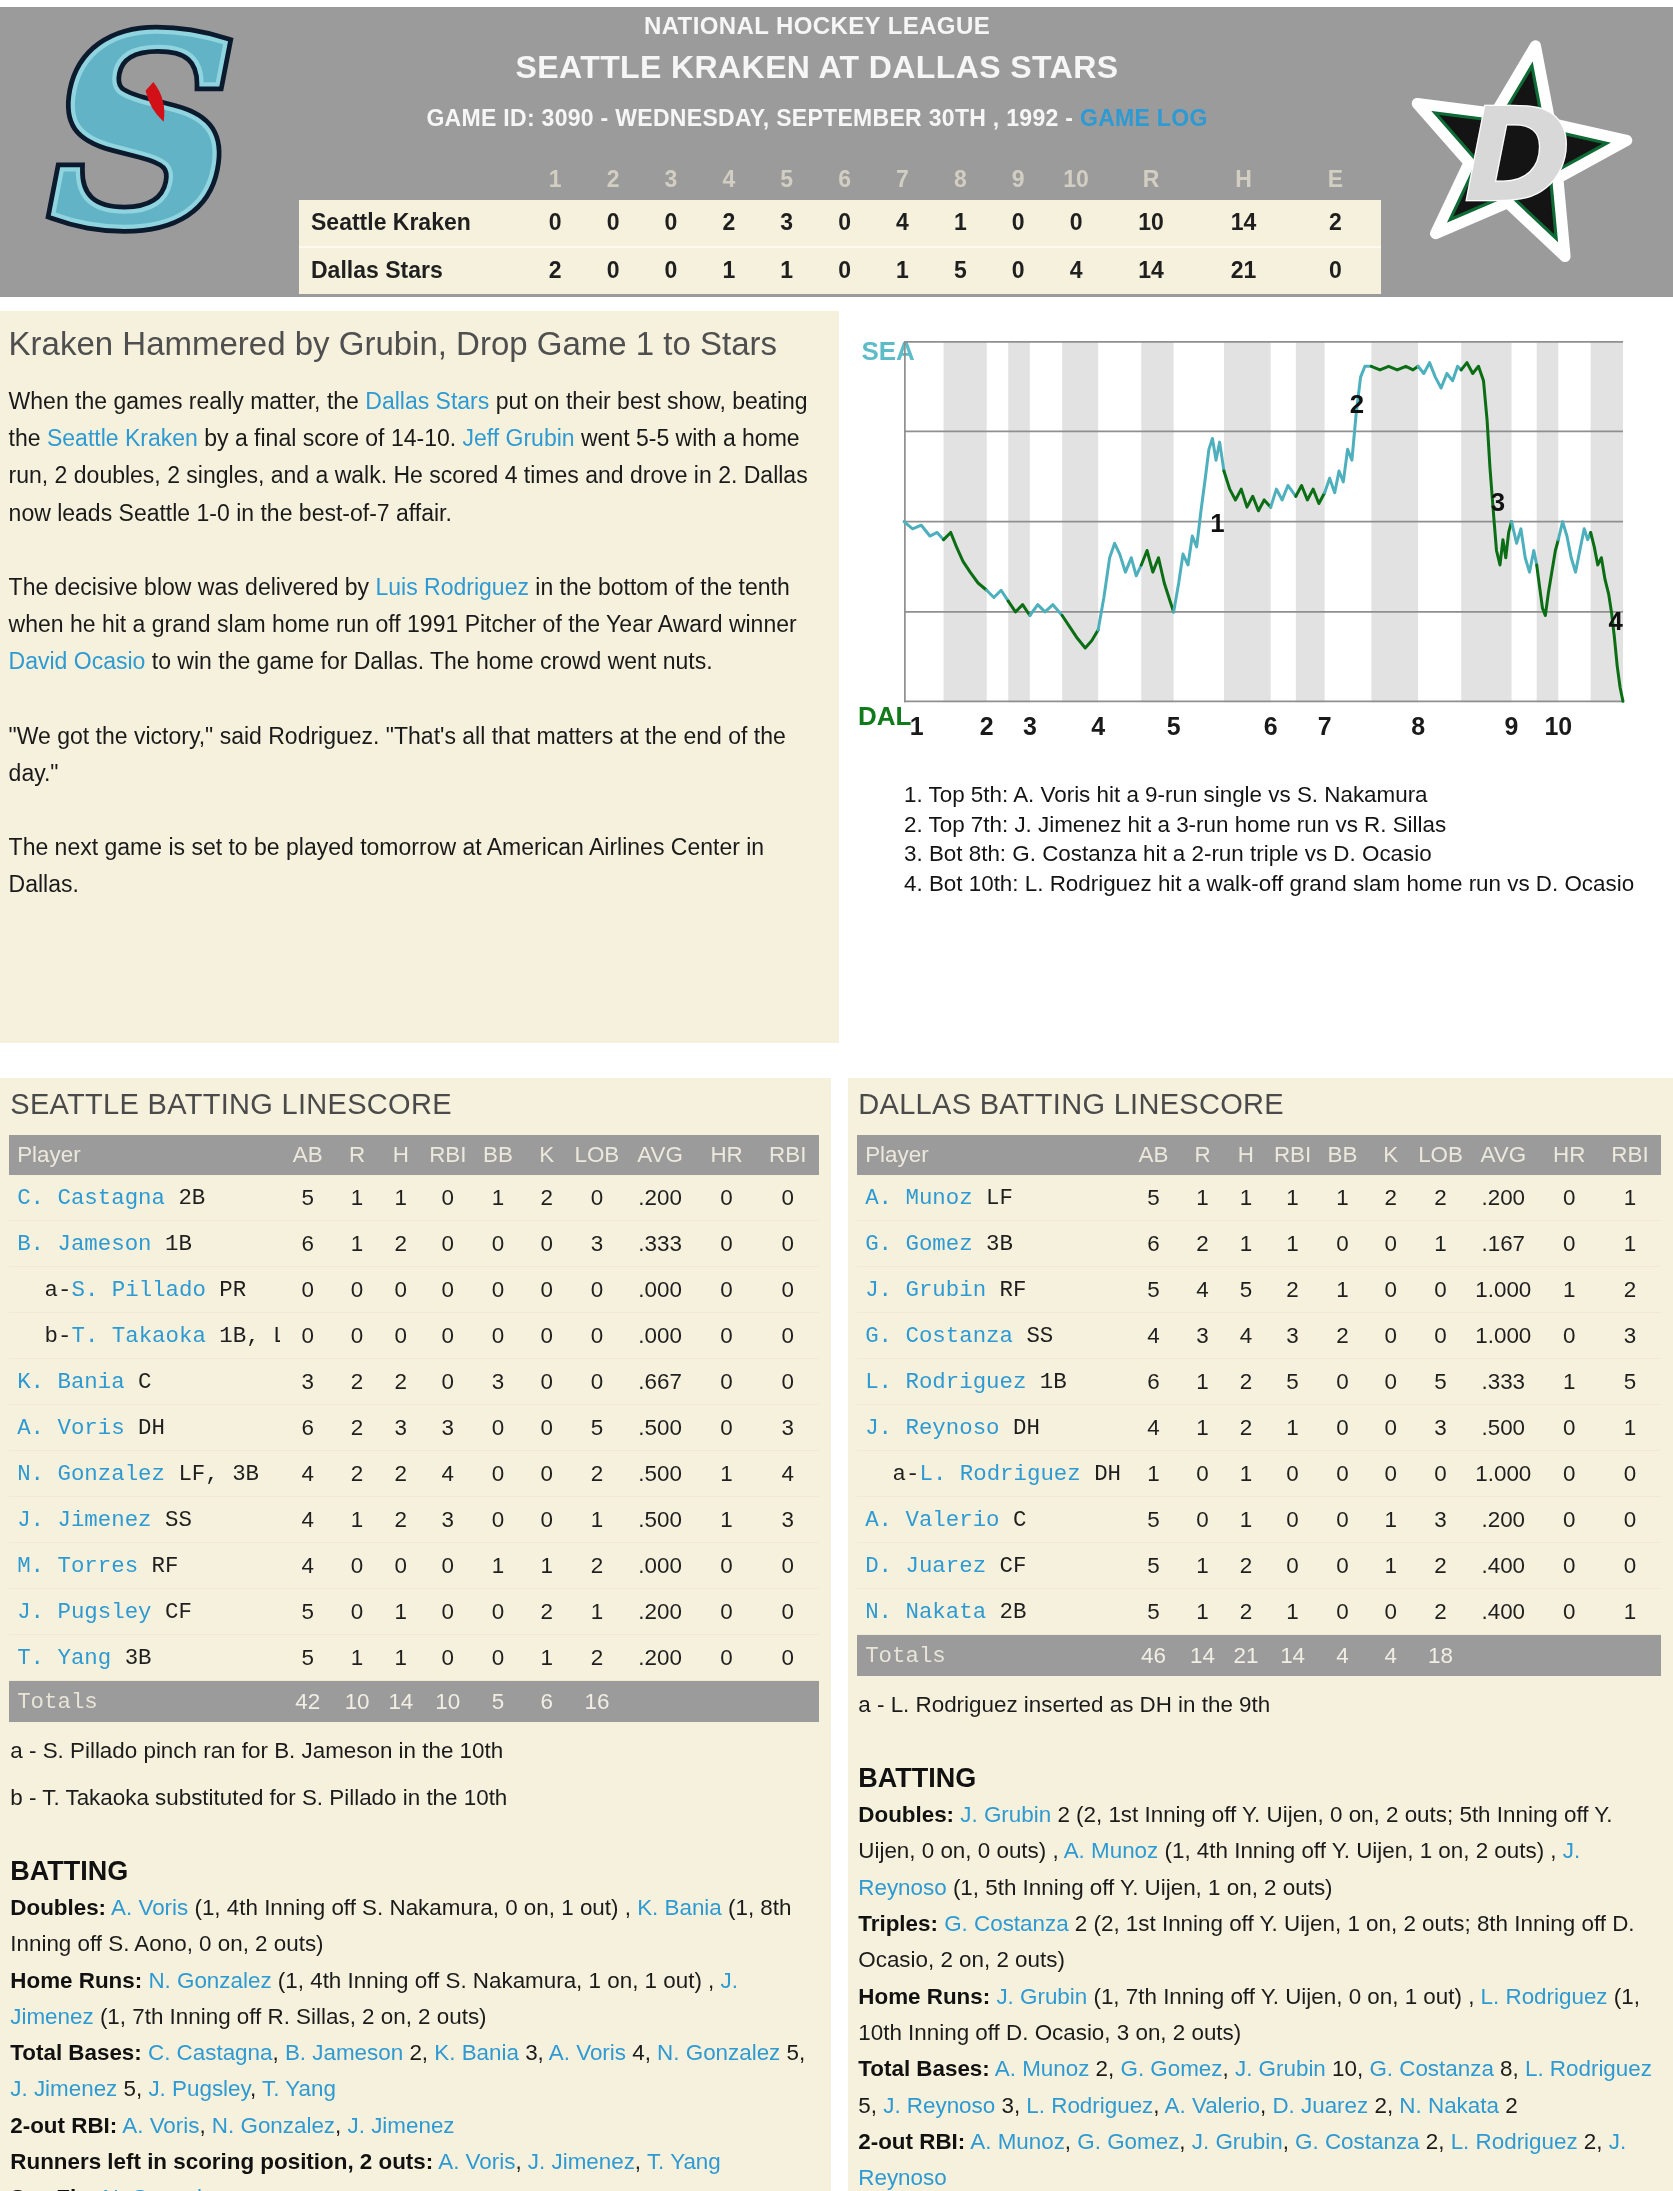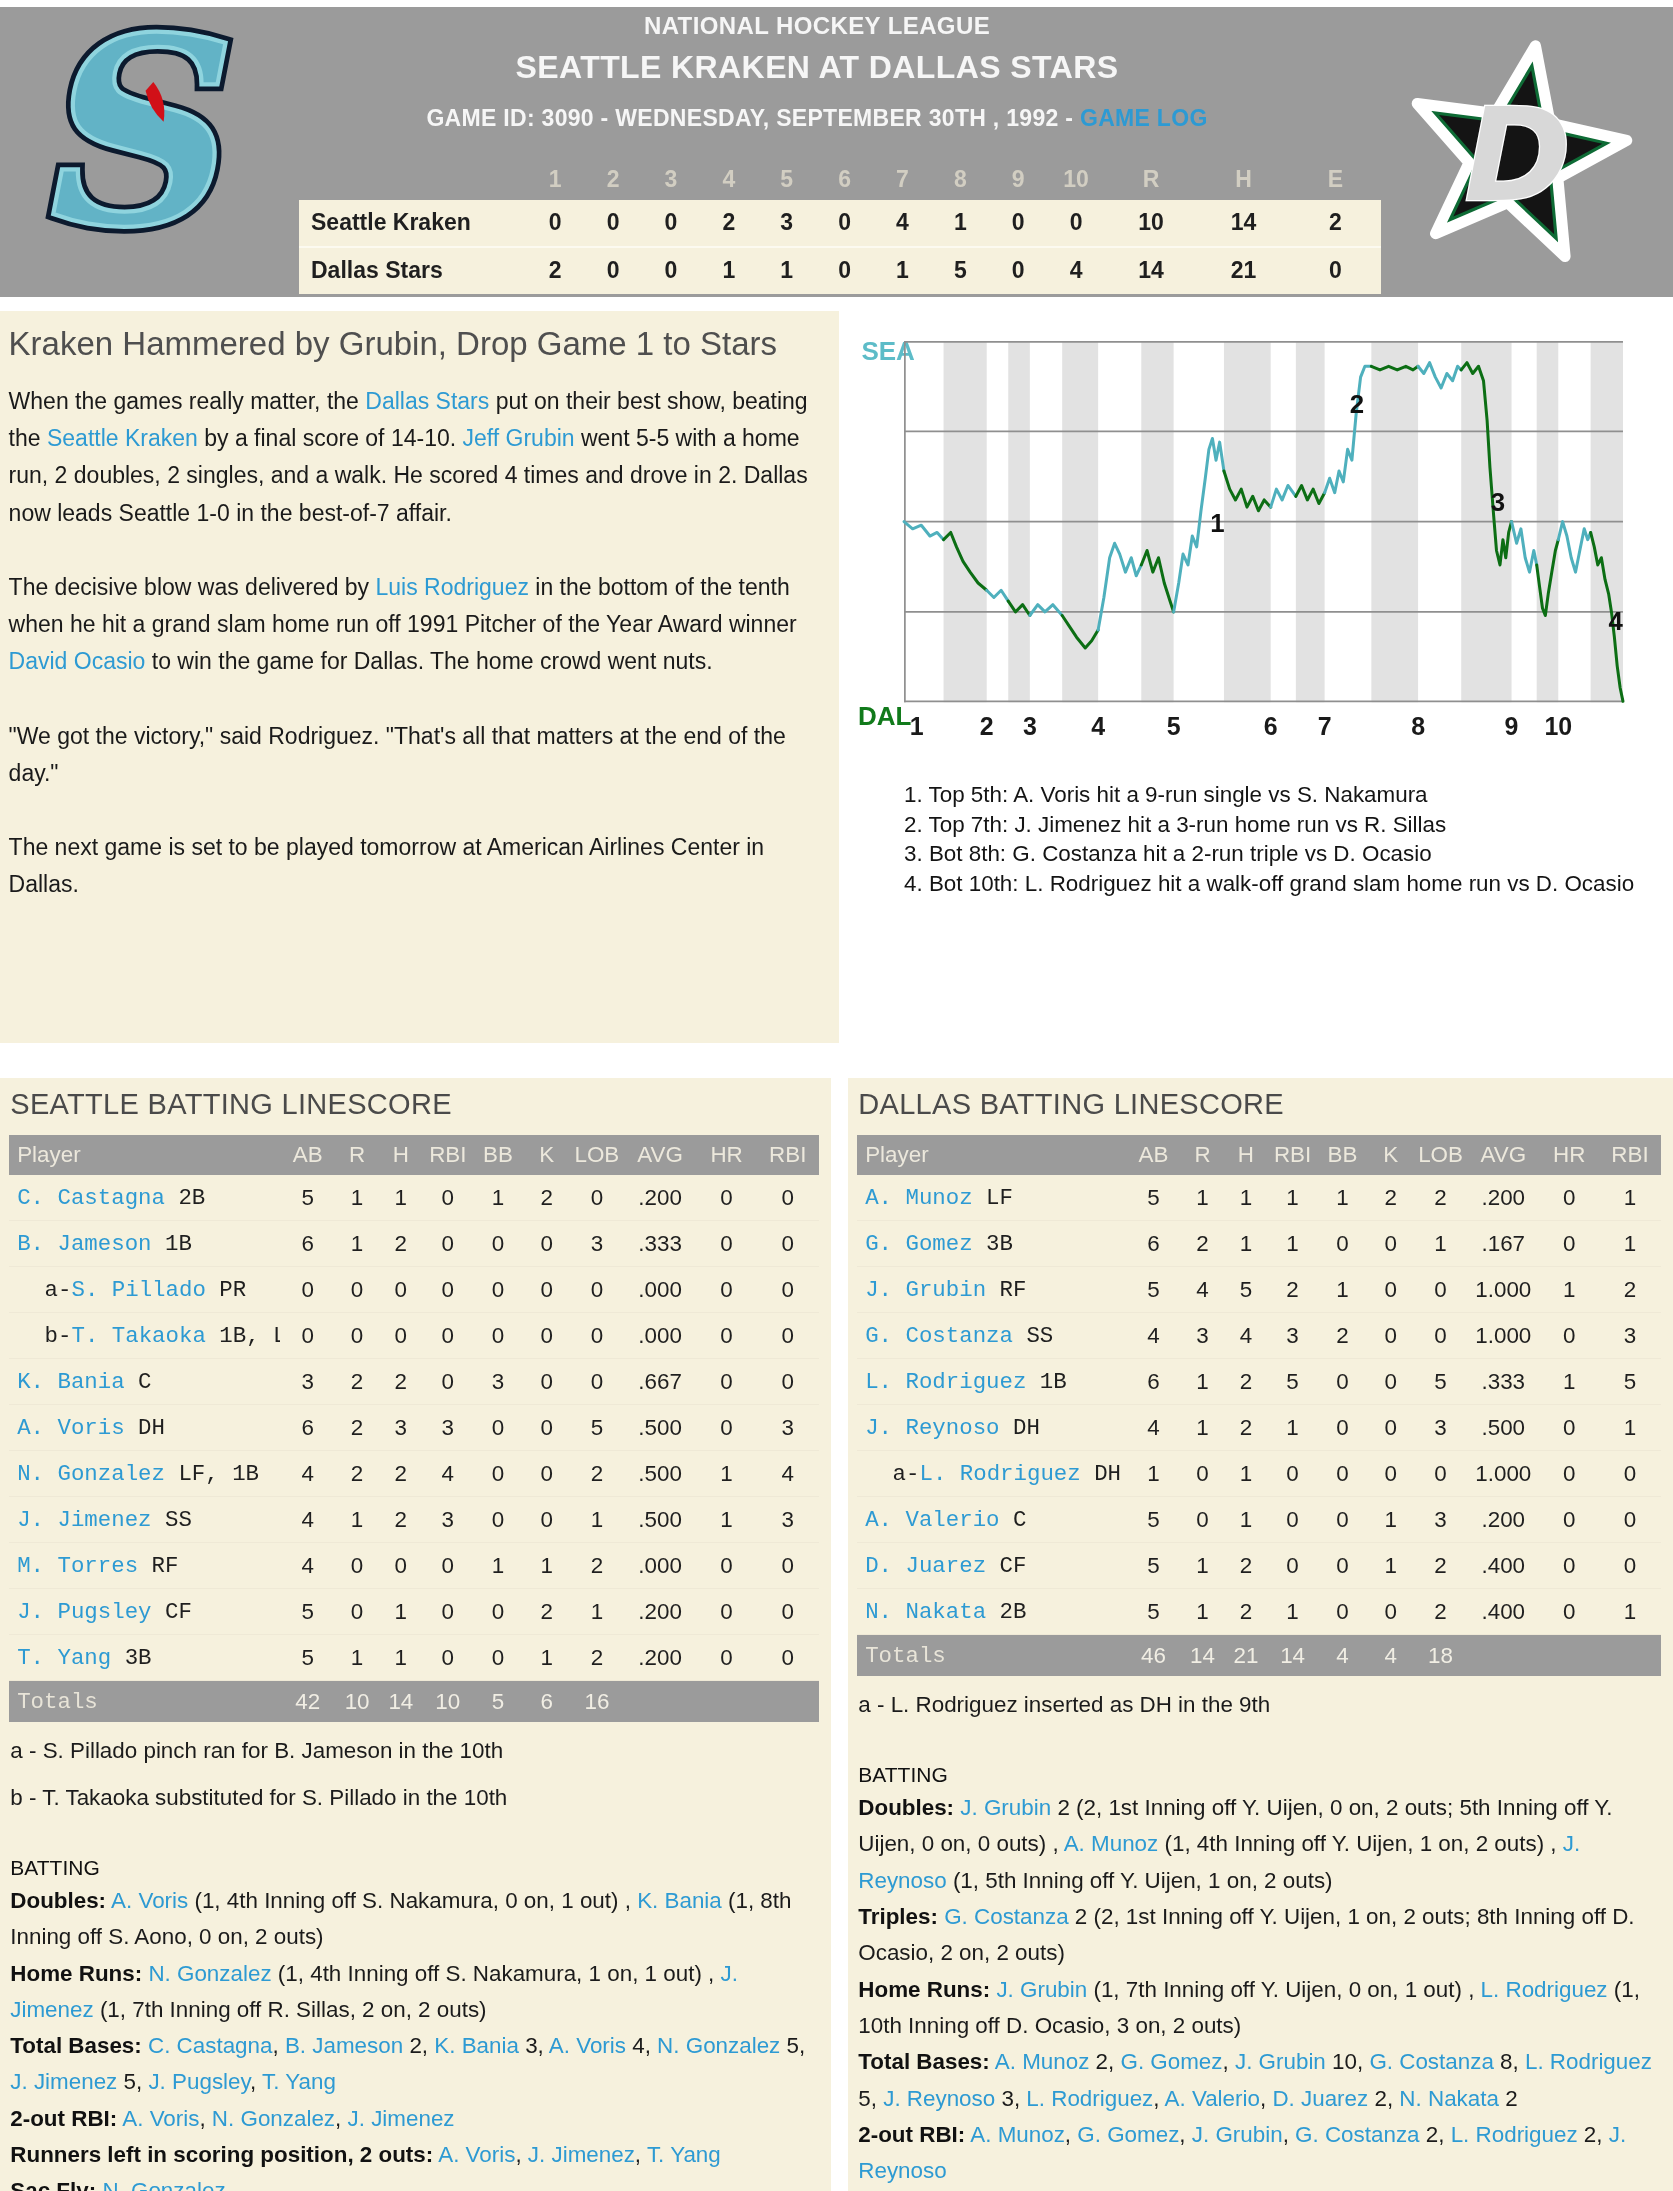--- a/index.html
+++ b/index.html
@@ -47,21 +47,21 @@
   .section-title{font-size:29px;color:#4a4a4a;font-weight:400;letter-spacing:0.3px;margin:1.7px 0 13.8px 1.7px;}
   table.batting{width:100%;border-collapse:collapse;font-size:22.4px;table-layout:fixed;}
   table.batting thead th{background:#9b9b9b;color:#ece8dc;font-weight:400;height:40px;text-align:center;padding:0;}
   table.batting thead th.player-h{text-align:left;padding-left:8.6px;}
   table.batting tbody td{height:45px;text-align:center;color:#1f1f1f;border-bottom:1.7px solid #efe9d6;padding:0;}
   table.batting td.player-cell{text-align:left;padding-left:8.6px;white-space:nowrap;overflow:hidden;font-family:Liberation Mono, monospace;}
   table.batting td.player-cell.indent{padding-left:36px;}
   table.batting tr.totals td{background:#9b9b9b;color:#f1eee4;border-bottom:none;height:41px;}
   table.batting tr.totals td.player-cell{color:#e8e4d8;}
   .note{font-size:22.4px;color:#1b1b1b;line-height:1.55;margin:12px 0 0 1.7px;}
-  .batting-heading{font-size:21px;font-weight:normal;color:#111;margin:40px 0 3.4px 1.7px;}
+  .batting-heading{font-size:27px;font-weight:bold;color:#111;margin:40px 0 3.4px 1.7px;}
   .statline{font-size:22.4px;color:#1b1b1b;line-height:1.62;margin-left:1.7px;}
   .statline b{color:#111;}
 </style>
 </head>
 <body>
 
 <div class="page">
 
   <div class="header-band">
 
@@ -329,21 +329,21 @@
             <td>3</td>
             <td>3</td>
             <td>0</td>
             <td>0</td>
             <td>5</td>
             <td>.500</td>
             <td>0</td>
             <td>3</td>
           </tr>
           <tr>
-            <td class="player-cell"><a class="player-link" href="#">N. Gonzalez</a><span class="pos"> LF, 1B</span></td>
+            <td class="player-cell"><a class="player-link" href="#">N. Gonzalez</a><span class="pos"> LF, 3B</span></td>
             <td>4</td>
             <td>2</td>
             <td>2</td>
             <td>4</td>
             <td>0</td>
             <td>0</td>
             <td>2</td>
             <td>.500</td>
             <td>1</td>
             <td>4</td>

